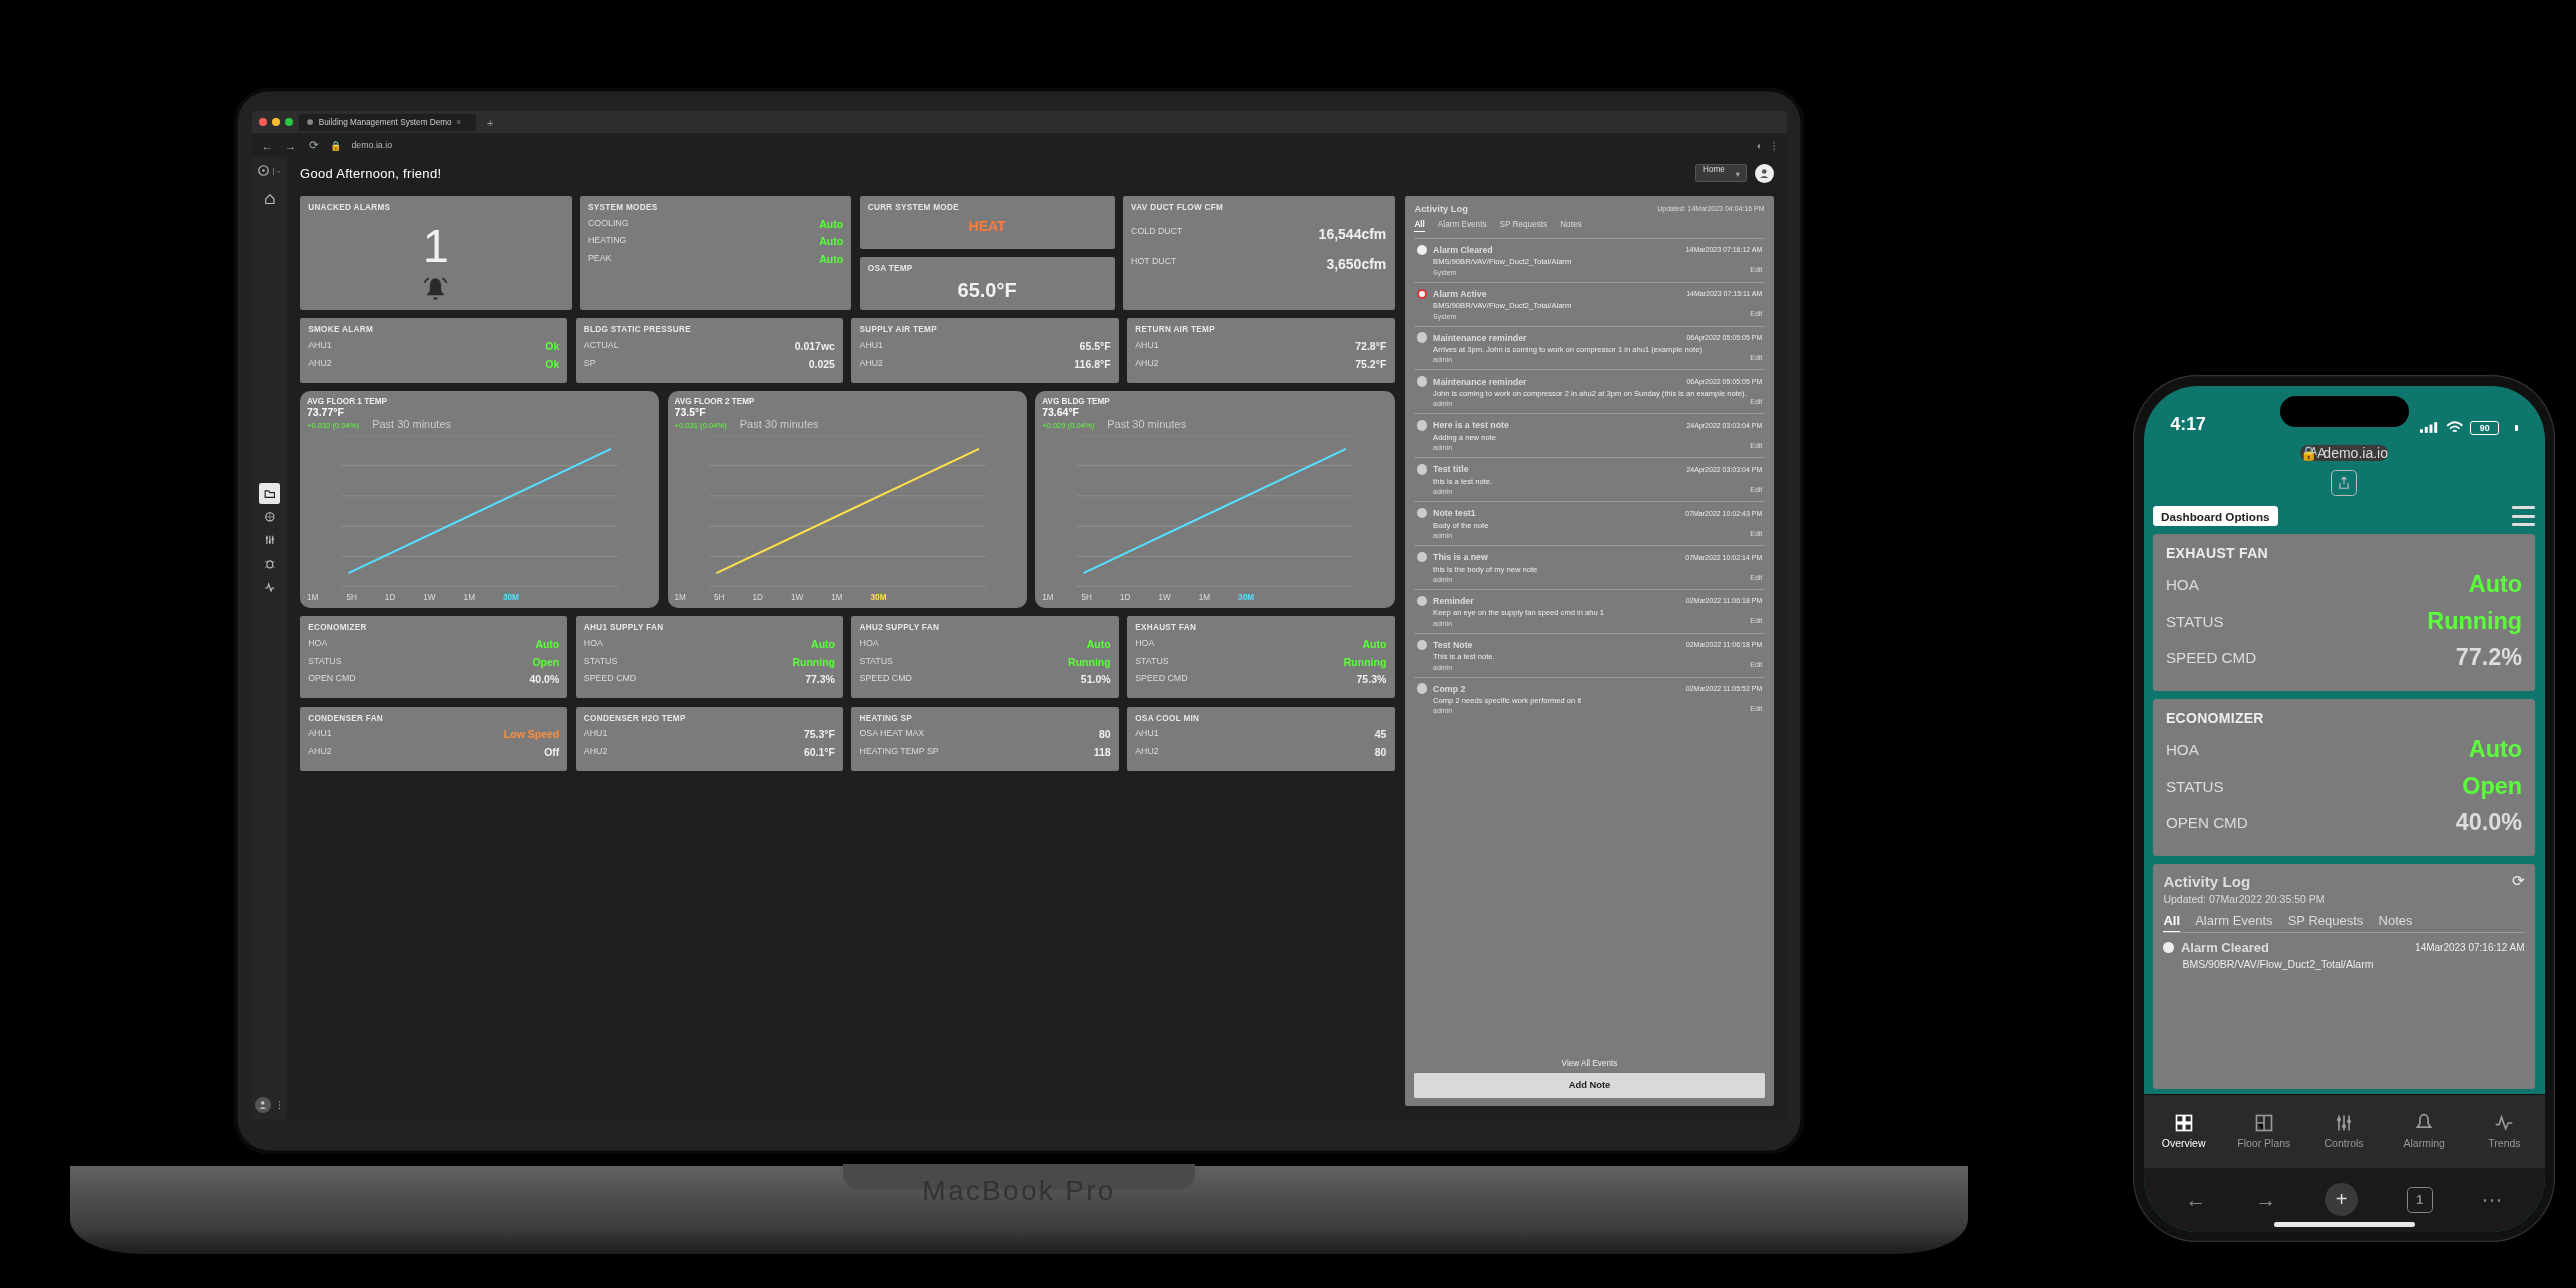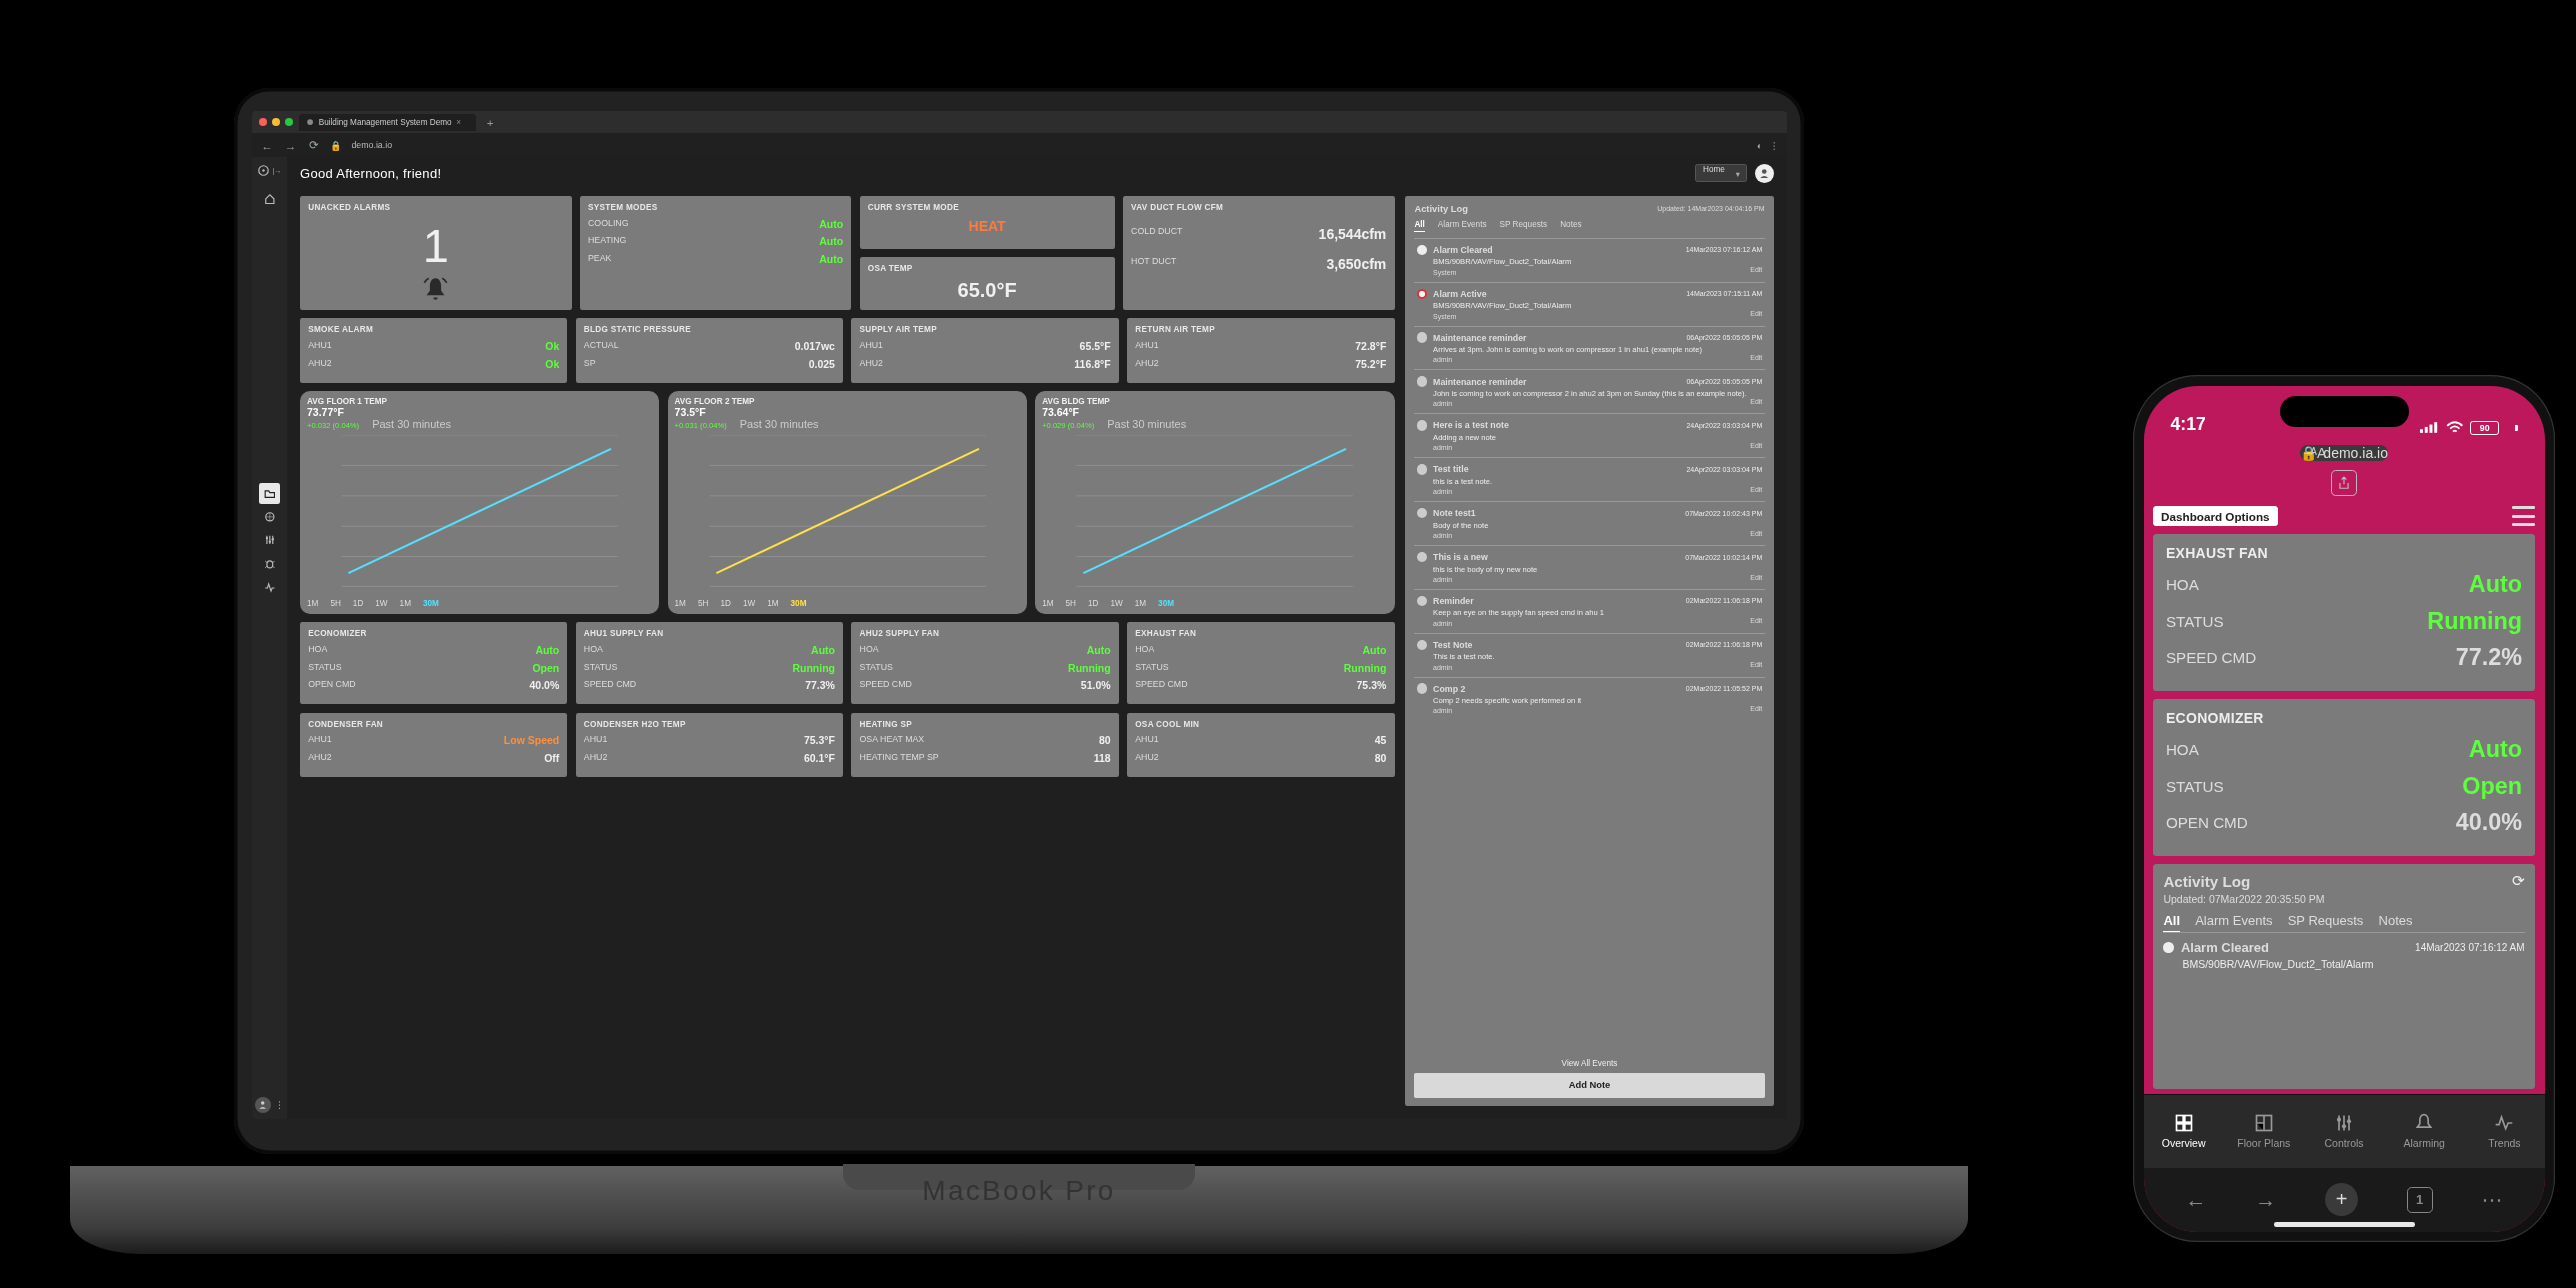--- a/index.html
+++ b/index.html
@@ -81,21 +81,21 @@
 .bigval{font-size:20px;font-weight:600;text-align:center;margin-top:3.5px;}
 .row .card.h2{min-height:100px;}
 
 
 .chart-card{flex:1;background:#7b7b7b;border-radius:10px;padding:5.9px 7px;}
 .chart-card .t{font-size:8.2px;font-weight:600;color:#eee;}
 .chart-card .val{font-size:10.5px;font-weight:700;color:#fff;}
 .chart-card .delta{font-size:7.6px;color:#5cff3b;}
 .chart-card .period{font-size:11px;color:#ccc;margin-left:13px;}
 .chart-svg{width:100%;height:152px;margin-top:4.7px;}
-.time-tabs{display:flex;gap:12px;margin-top:10px;font-size:8.2px;color:#ddd;}
+.time-tabs{display:flex;gap:28px;margin-top:4px;font-size:8.2px;color:#ddd;}
 .time-tabs span{cursor:pointer;}
 .time-tabs span.active{color:#ffe04a;font-weight:700;}
 .row.charts .chart-card:nth-child(1) .time-tabs span.active,
 .row.charts .chart-card:nth-child(3) .time-tabs span.active{color:#56e0ff;}
 
 
 .activity{width:369px;background:#7b7b7b;border-radius:2.3px;padding:7px 9.4px 8.2px;display:flex;flex-direction:column;}
 .activity .hdr{display:flex;align-items:center;}
 .activity .hdr .t{font-weight:700;font-size:9.4px;}
 .activity .hdr .upd{margin-left:auto;font-size:7px;color:#ddd;}
@@ -112,21 +112,21 @@
 .event .name{font-weight:700;font-size:8.8px;}
 .event .ts{margin-left:auto;font-size:7px;color:#eee;}
 .event .sub{font-size:7.6px;color:#efefef;margin:2.3px 0 0 16.4px;}
 .event .src{font-size:7px;color:#ddd;margin:2.3px 0 0 16.4px;}
 .event .edit{font-size:7px;color:#ddd;margin-left:auto;}
 .view-all{text-align:center;font-size:8.2px;color:#eee;padding:4.7px 0;cursor:pointer;}
 .add-note-btn{background:#d9d9d9;color:#222;text-align:center;height:24.6px;line-height:24.6px;border-radius:1.8px;font-weight:600;cursor:pointer;}
 
 
 .phone{position:absolute;left:2133px;top:375px;width:422px;height:867px;background:#111;border-radius:64px;padding:10.5px;box-shadow:0 0 0 1.2px #333 inset;}
-.phone .scr{position:relative;width:100%;height:100%;background:#be185d;border-radius:54px;overflow:hidden;display:flex;flex-direction:column;}
+.phone .scr{position:relative;width:100%;height:100%;background:#0f766e;border-radius:54px;overflow:hidden;display:flex;flex-direction:column;}
 .phone .island{position:absolute;left:50%;top:10.5px;width:129px;height:30.5px;background:#000;border-radius:17.6px;margin-left:-64px;z-index:10;}
 .status-bar{height:54px;display:flex;align-items:flex-end;justify-content:space-between;padding:0 27px 4.7px;font-size:17.6px;font-weight:600;color:#fff;}
 .status-right{display:flex;gap:7px;align-items:center;}
 svg.ico {display:block;}
 .safari-bar{padding:5.9px 13px;display:flex;align-items:center;gap:8.2px;flex-direction:column;}
 .safari-url{flex:1;height:33px;background:#3a3a3a;border-radius:9.4px;display:flex;align-items:center;justify-content:center;gap:5.9px;color:#ddd;font-size:14px;position:relative;}
 .safari-url .aa{position:absolute;left:10.5px;color:#ccc;}
 .share-icon{width:26px;height:26px;border:1.2px solid #bbb;border-radius:4.7px;display:flex;align-items:center;justify-content:center;color:#bbb;}
 
 .m-main{flex:1;padding:4.7px 9.4px;overflow:hidden;display:flex;flex-direction:column;gap:8.2px;}

